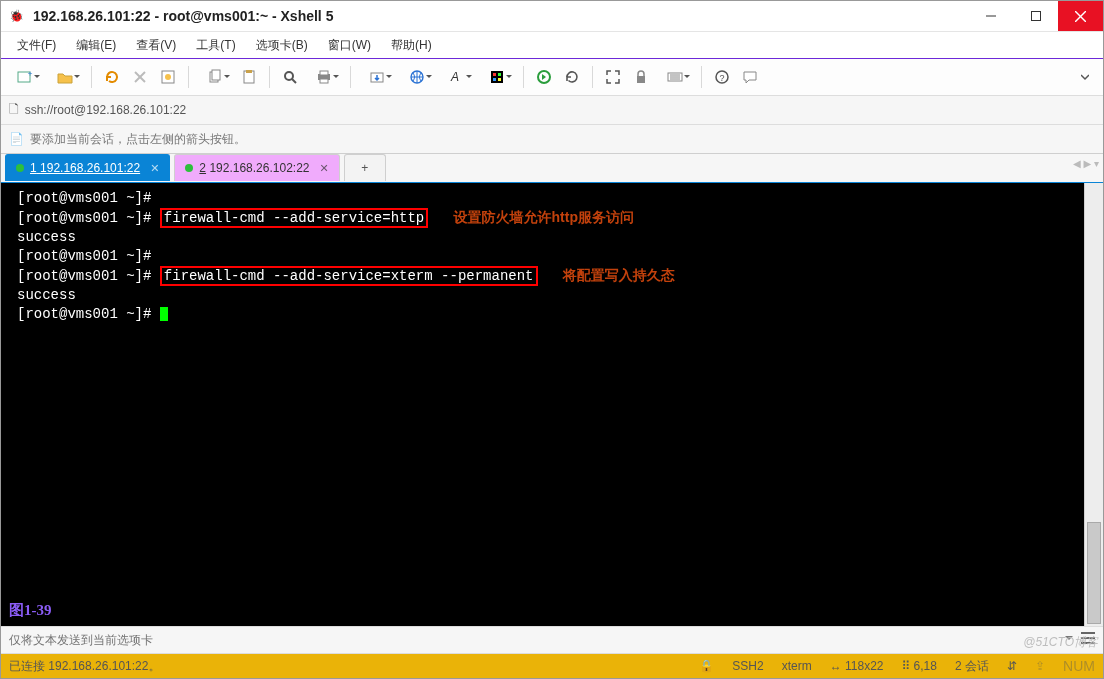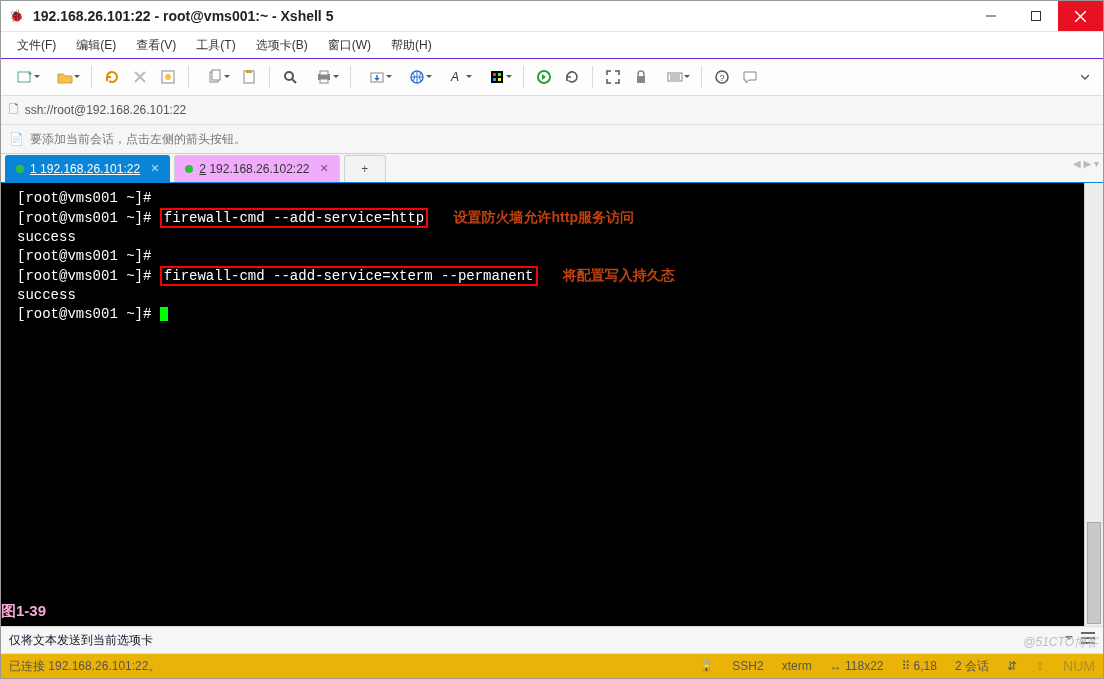--- a/index.html
+++ b/index.html
@@ -13,38 +13,38 @@
   .winbtn svg{display:block}
   .menubar{display:flex;align-items:center;height:26px;padding:0 6px;border-top:1px solid #e5e5e5;border-bottom:1px solid #6d28d9;background:#fff}
   .menubar span{padding:2px 10px;cursor:default}
   .toolbar{display:flex;align-items:center;height:36px;padding:0 6px;background:#fdfdfd;border-bottom:1px solid #ddd;gap:4px}
   .toolbtn{width:22px;height:28px;display:flex;align-items:center;justify-content:center;border:1px solid transparent;border-radius:2px;position:relative}
   .toolbtn.dd{width:34px}
   .toolbtn.dd::after{content:"";position:absolute;right:2px;top:50%;margin-top:-2px;border:3px solid transparent;border-top-color:#555}
   .tb-sep{width:1px;height:22px;background:#d9d9d9;margin:0 4px}
   .addressbar{display:flex;align-items:center;height:28px;padding:0 8px;background:#f6f6f6;border-bottom:1px solid #ddd;gap:6px;color:#555}
   .info-strip{display:flex;align-items:center;height:28px;padding:0 8px;background:#f6f6f6;border-bottom:1px solid #cfcfcf;gap:6px;color:#777}
-  .tabbar{display:flex;align-items:center;height:28px;background:#f6f6f6;border-bottom:1px solid #0a84d6;position:relative}
+  .tabbar{display:flex;align-items:flex-start;height:28px;background:#f6f6f6;border-bottom:1px solid #0a84d6;position:relative}
   .tabbar .nav-arrows{position:absolute;right:4px;top:4px;color:#bbb;display:flex;gap:4px;font-size:10px}
   .tab{display:flex;align-items:center;height:26px;padding:0 10px;border:1px solid #cfcfcf;border-bottom:none;margin-left:4px;background:#f0abfc;border-top-left-radius:3px;border-top-right-radius:3px;gap:6px;font-size:12px}
   .tab.active{background:#0a84d6;color:#fff;border-color:#0a84d6}
   .tab .dot{width:8px;height:8px;border-radius:50%;background:#2dbf3c;display:inline-block}
   .tab.active .label{text-decoration:underline}
   .tab .x{font-size:11px;opacity:.7;margin-left:4px}
   .tab.add{width:20px;justify-content:center;color:#555;background:#f3f3f3}
   .terminal-wrap{flex:1;display:flex;min-height:0}
   .terminal{flex:1;background:#000;color:#fff;font-family:Consolas,"Courier New",monospace;font-size:14px;line-height:19px;padding:6px 16px;position:relative;overflow:hidden}
   .scrollbar{width:18px;background:#ededed;border-left:1px solid #d0d0d0;display:flex;flex-direction:column;justify-content:flex-end}
   .scroll-thumb{height:100px;margin:2px;background:#c9c9c9;border:1px solid #a9a9a9}
   .termline{white-space:pre}
   .boxed{border:2px solid #ff0000;color:#fff;padding:0 2px}
   .annot{color:#c2410c;font-weight:bold;font-family:"Microsoft YaHei",sans-serif}
   .cursor{display:inline-block;width:8px;height:14px;background:#00ff00;vertical-align:middle}
-  .figlabel{position:absolute;left:0;bottom:6px;color:#f9a8d4;font-weight:bold;font-size:15px;font-family:Liberation Sans, sans-serif}
-  .bottombar{display:flex;align-items:center;height:26px;padding:0 8px;background:#f6f6f6;border-top:1px solid #ddd;color:#0f172a;position:relative}
+  .figlabel{position:absolute;left:8px;bottom:6px;color:#8b5cf6;font-weight:bold;font-size:15px;font-family:Liberation Serif, serif}
+  .bottombar{display:flex;align-items:center;height:26px;padding:0 8px;background:#f6f6f6;border-top:1px solid #ddd;color:#737373;position:relative}
   .bottombar .menu-icon{position:absolute;right:8px;top:5px}
   .bottombar .dd-icon{position:absolute;right:30px;top:9px;border:4px solid transparent;border-top-color:#777}
   .statusbar{display:flex;align-items:center;height:24px;padding:0 8px;background:#eab308;border-top:1px solid #ddd;font-size:12px;color:#555;gap:18px}
   .status-right{margin-left:auto;display:flex;gap:18px;align-items:center}
   .watermark{position:absolute;right:6px;bottom:28px;color:#bdbdbd;font-size:12px;font-style:italic}
 </style>
 </head>
 <body>
 
 <div class="window">

